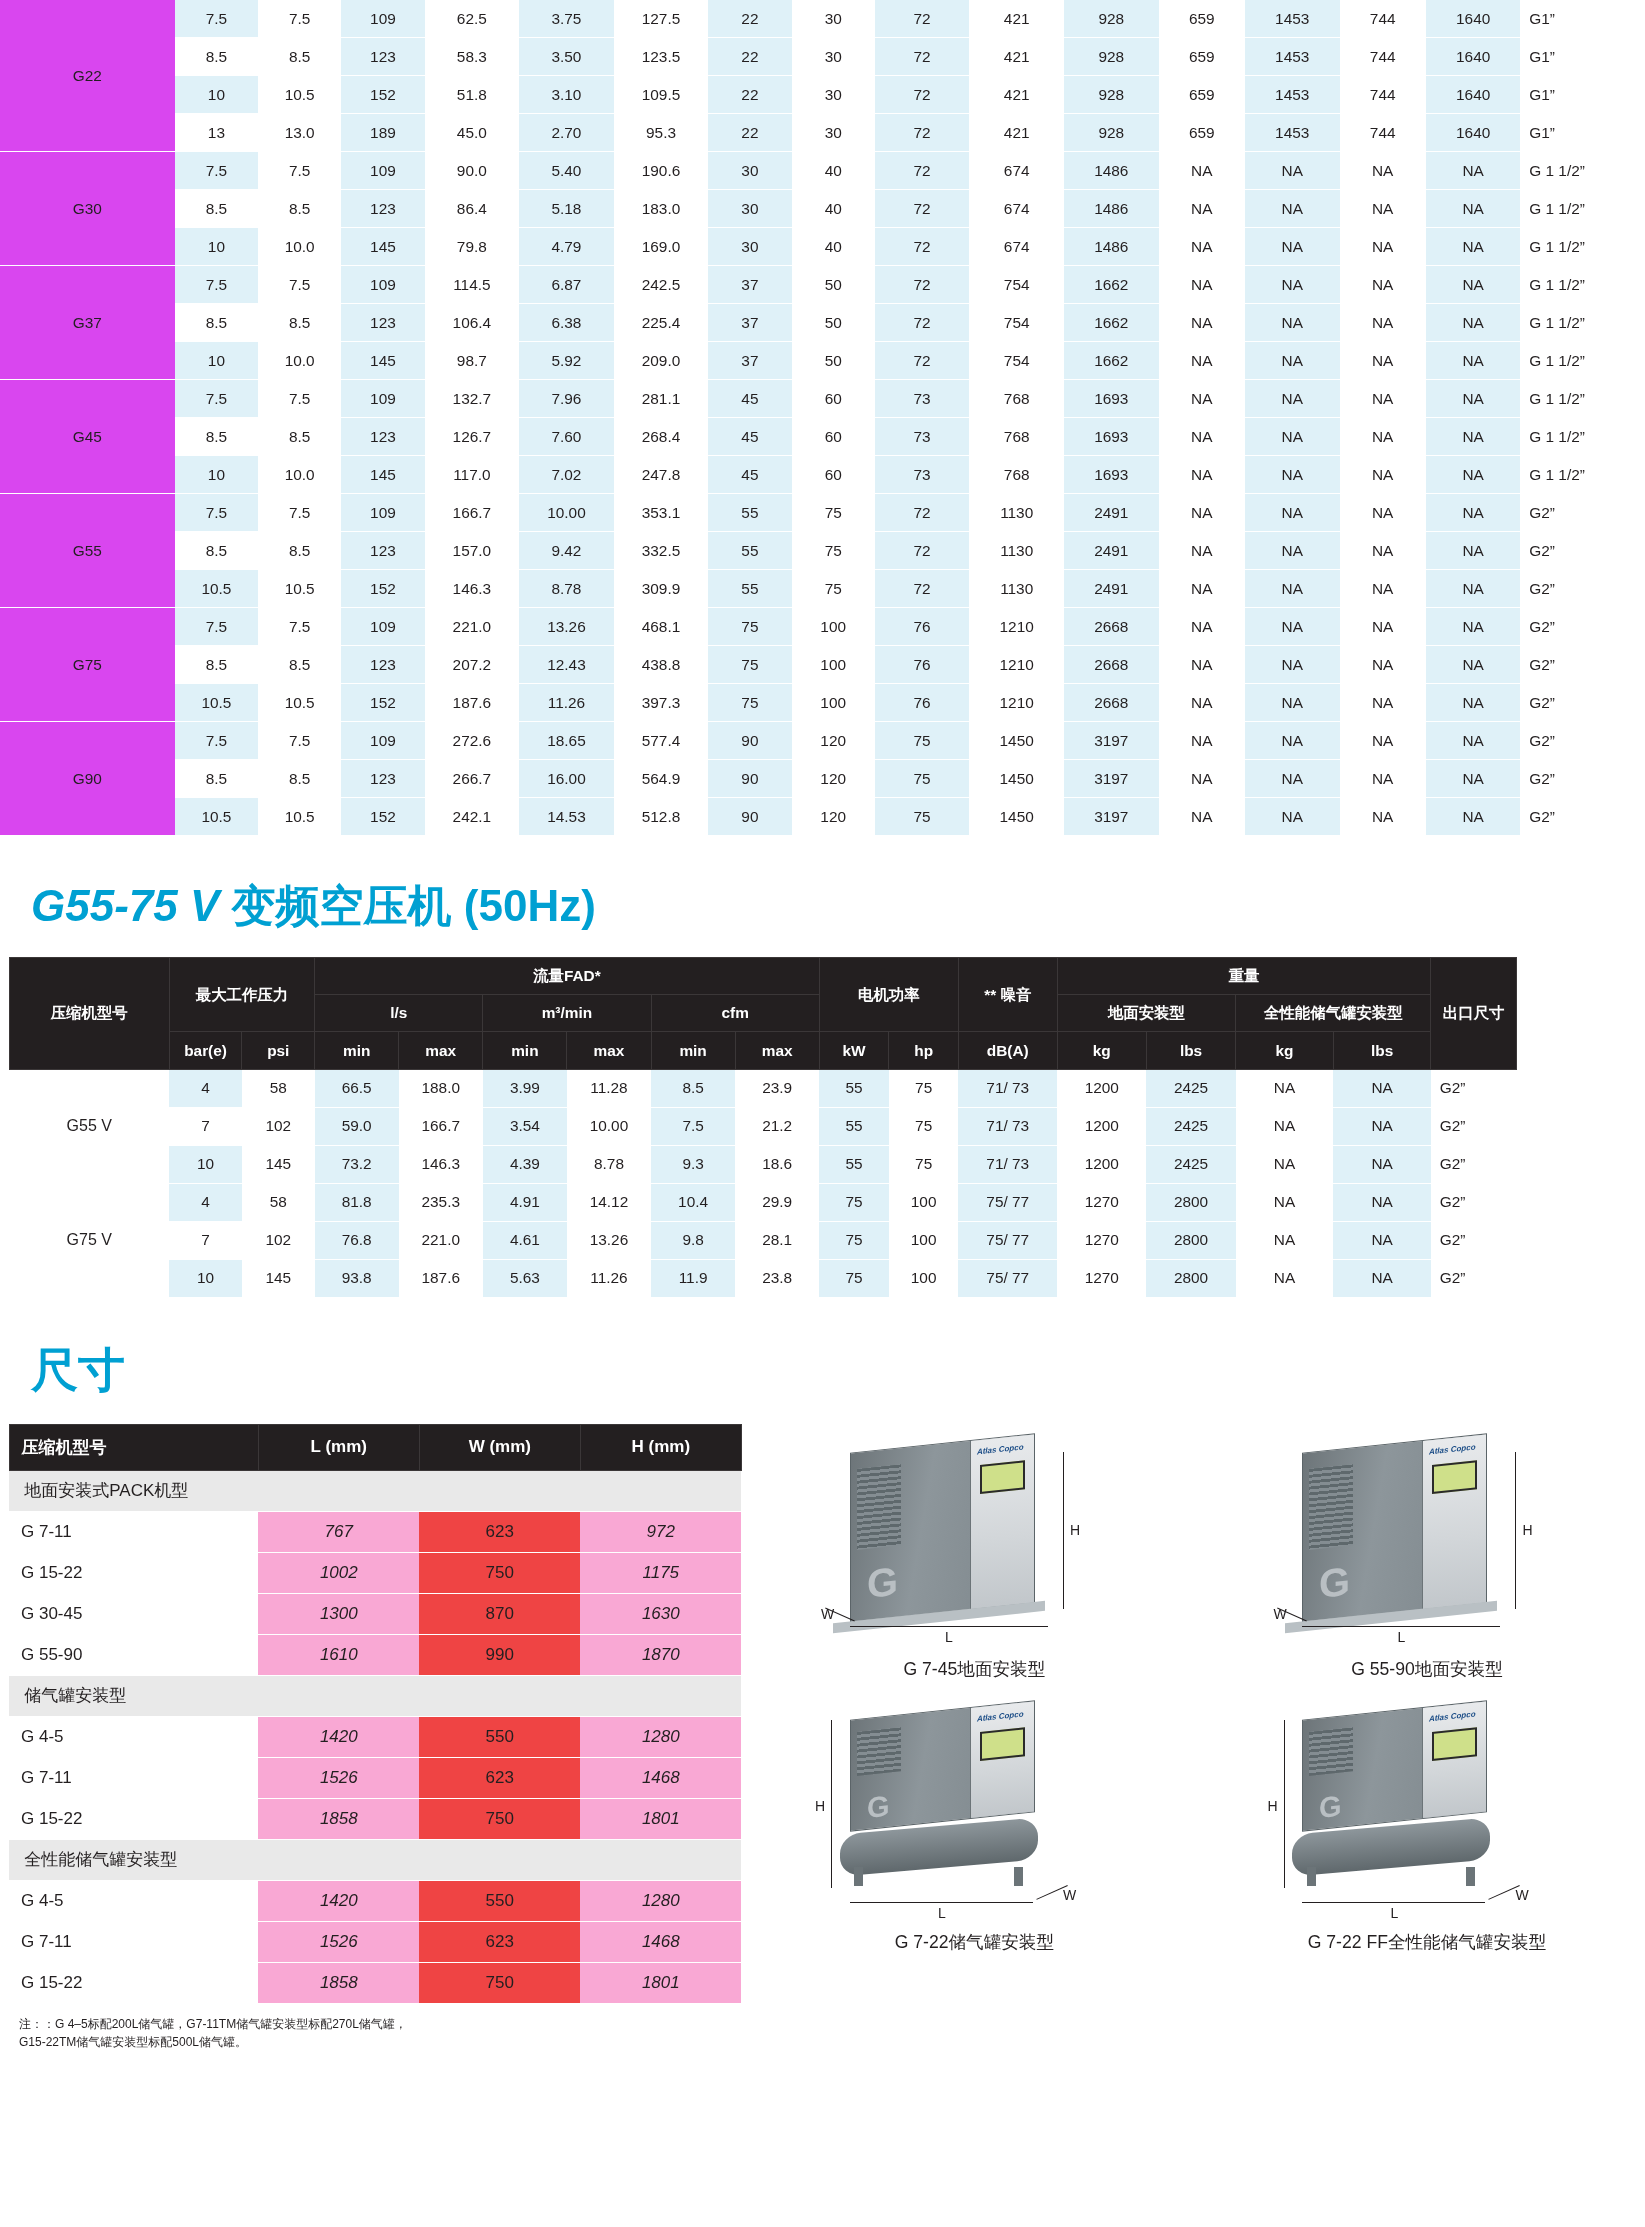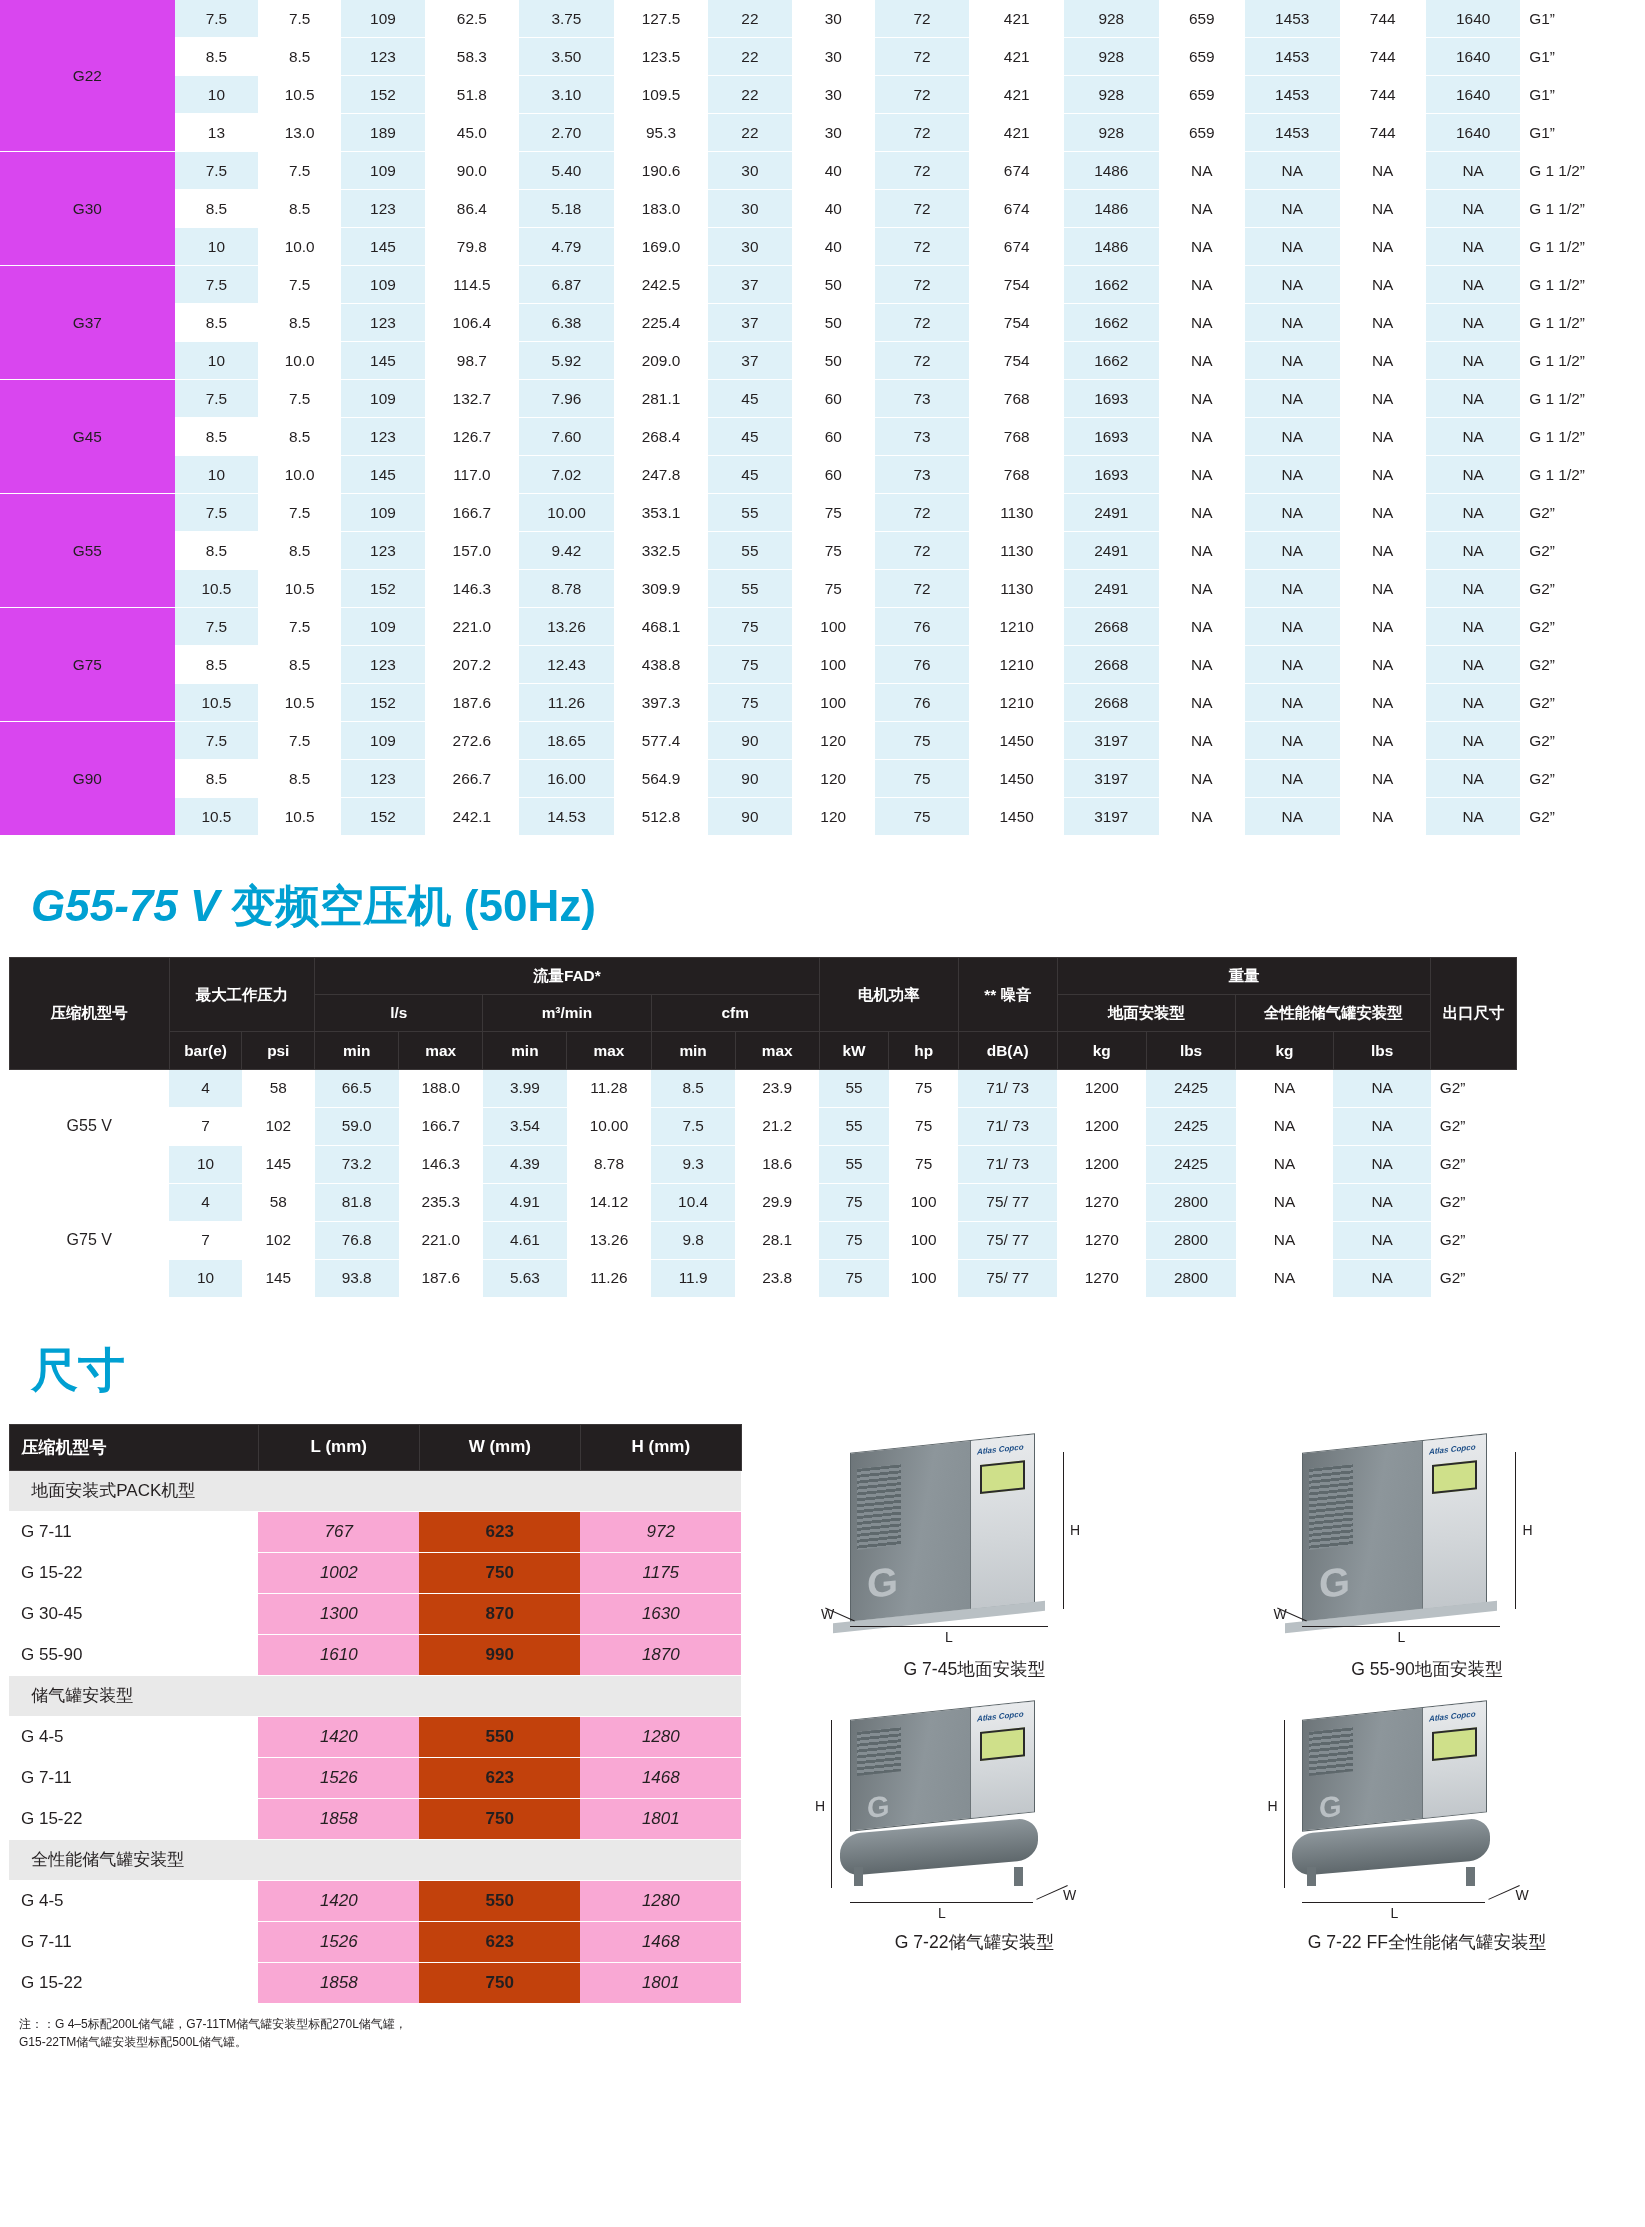--- a/index.html
+++ b/index.html
@@ -144,36 +144,35 @@
     padding-left: 11.7px;
   }
   table.dimtable td {
     height: 40px;
     font-size: 17px;
     border-bottom: 0.7px solid #ffffff;
   }
   td.grp {
     background: #e9e9e9;
     text-align: left;
-    padding-left: 22px;
+    padding-left: 15px;
     font-size: 17px;
     font-weight: normal;
   }
   td.white-l {
     background: #ffffff;
     text-align: left;
     padding-left: 11.7px;
   }
   td.cell-blue {
     background: #f9a8d4;
     font-style: italic;
   }
   td.cell-white {
-    background: #c2410c;
-    font-weight: bold;
+    background: #ef4444;
   }
   .note {
     font-size: 12px;
     line-height: 1.5;
     margin: 11.7px 0 0 10.2px;
     color: #231f20;
   }
 
   
   .dim-right {

